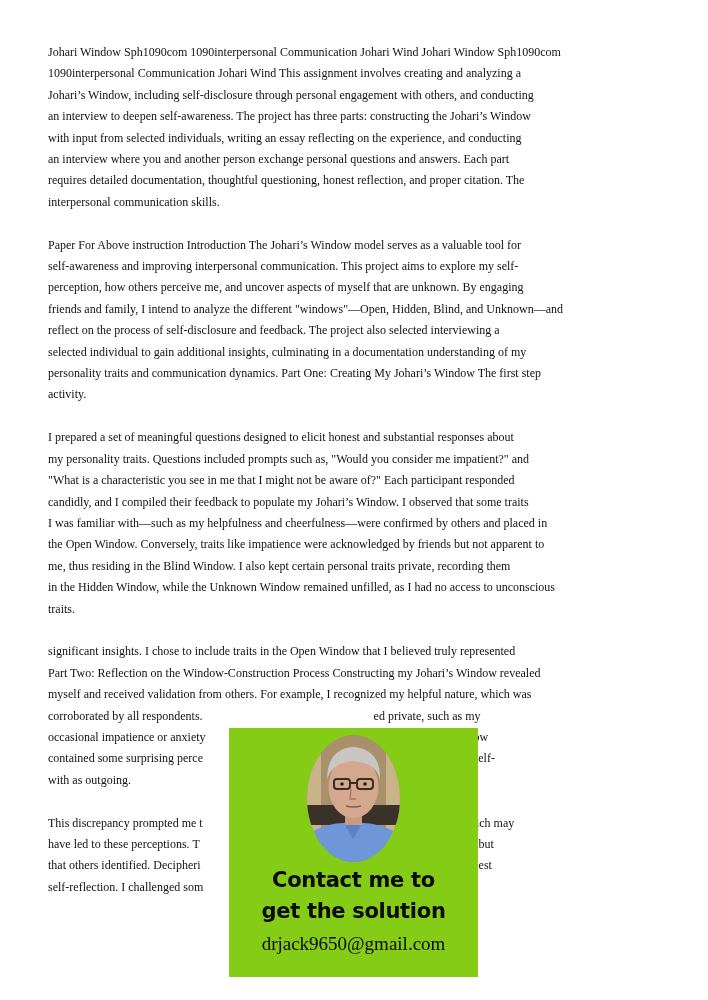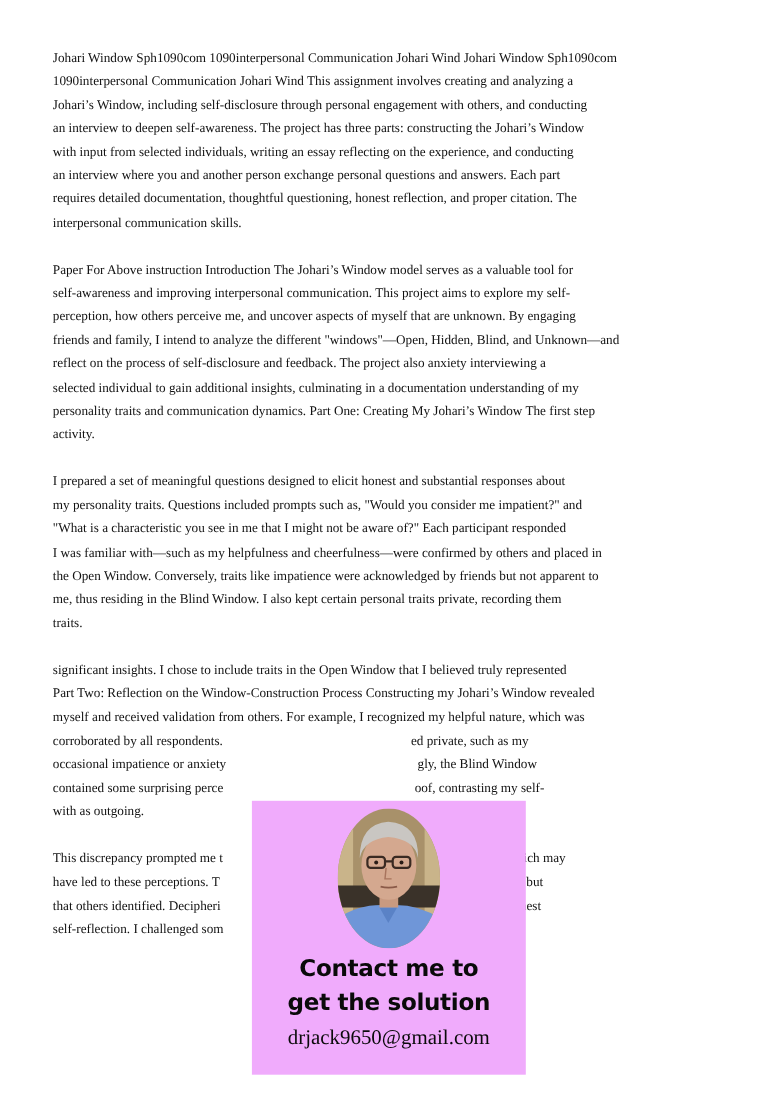--- a/index.html
+++ b/index.html
@@ -3,21 +3,21 @@
 <meta charset="utf-8">
 <style>
   html, body { margin: 0; padding: 0; background: #ffffff; }
   body { width: 708px; height: 1000px; position: relative; overflow: hidden; }
   .page { position: absolute; left: 48px; top: 42px; width: 630px;
     font-family: "Liberation Serif", "DejaVu Serif", serif; font-size: 12px;
     line-height: 21.4px; color: #111; }
   .para { margin: 0 0 21.4px 0; }
   .line { display: block; white-space: nowrap; }
   .overlay { position: absolute; left: 229px; top: 728px; width: 249px; height: 249px;
-    background: #f0abfc; }
+    background: #84cc16; }
   .photo { position: absolute; left: 78px; top: 7px; width: 93px; height: 127px; }
   .cta { position: absolute; left: 0; width: 249px; text-align: center;
     font-family: "DejaVu Sans", "Liberation Sans", sans-serif; font-weight: bold;
     color: #0a0a0a; font-size: 21px; letter-spacing: -0.3px; }
   .cta1 { top: 140px; }
   .cta2 { top: 171px; }
   .email { position: absolute; left: 0; top: 205px; width: 249px; text-align: center;
     font-family: "Liberation Serif", "DejaVu Serif", serif; font-weight: normal;
     font-size: 19px; color: #0a0a0a; }
 </style>
@@ -33,32 +33,34 @@
     <span class="line">with input from selected individuals, writing an essay reflecting on the experience, and conducting</span>
     <span class="line">an interview where you and another person exchange personal questions and answers. Each part</span>
     <span class="line">requires detailed documentation, thoughtful questioning, honest reflection, and proper citation. The</span>
     <span class="line">interpersonal communication skills.</span>
   </p>
   <p class="para">
     <span class="line">Paper For Above instruction Introduction The Johari’s Window model serves as a valuable tool for</span>
     <span class="line">self-awareness and improving interpersonal communication. This project aims to explore my self-</span>
     <span class="line">perception, how others perceive me, and uncover aspects of myself that are unknown. By engaging</span>
     <span class="line">friends and family, I intend to analyze the different "windows"—Open, Hidden, Blind, and Unknown—and</span>
-    <span class="line">reflect on the process of self-disclosure and feedback. The project also anxiety interviewing a</span>
+    <span class="line">reflect on the process of self-disclosure and feedback. The project also selected interviewing a</span>
     <span class="line">selected individual to gain additional insights, culminating in a documentation understanding of my</span>
     <span class="line">personality traits and communication dynamics. Part One: Creating My Johari’s Window The first step</span>
     <span class="line">activity.</span>
   </p>
   <p class="para">
     <span class="line">I prepared a set of meaningful questions designed to elicit honest and substantial responses about</span>
     <span class="line">my personality traits. Questions included prompts such as, "Would you consider me impatient?" and</span>
     <span class="line">"What is a characteristic you see in me that I might not be aware of?" Each participant responded</span>
+    <span class="line">candidly, and I compiled their feedback to populate my Johari’s Window. I observed that some traits</span>
     <span class="line">I was familiar with—such as my helpfulness and cheerfulness—were confirmed by others and placed in</span>
     <span class="line">the Open Window. Conversely, traits like impatience were acknowledged by friends but not apparent to</span>
     <span class="line">me, thus residing in the Blind Window. I also kept certain personal traits private, recording them</span>
+    <span class="line">in the Hidden Window, while the Unknown Window remained unfilled, as I had no access to unconscious</span>
     <span class="line">traits.</span>
   </p>
   <p class="para">
     <span class="line">significant insights. I chose to include traits in the Open Window that I believed truly represented</span>
     <span class="line">Part Two: Reflection on the Window-Construction Process Constructing my Johari’s Window revealed</span>
     <span class="line">myself and received validation from others. For example, I recognized my helpful nature, which was</span>
     <span class="line" style="white-space:pre">corroborated by all respondents.                                                         ed private, such as my</span>
     <span class="line" style="white-space:pre">occasional impatience or anxiety                                                          gly, the Blind Window</span>
     <span class="line" style="white-space:pre">contained some surprising perce                                                          oof, contrasting my self-</span>
     <span class="line">with as outgoing.</span>

